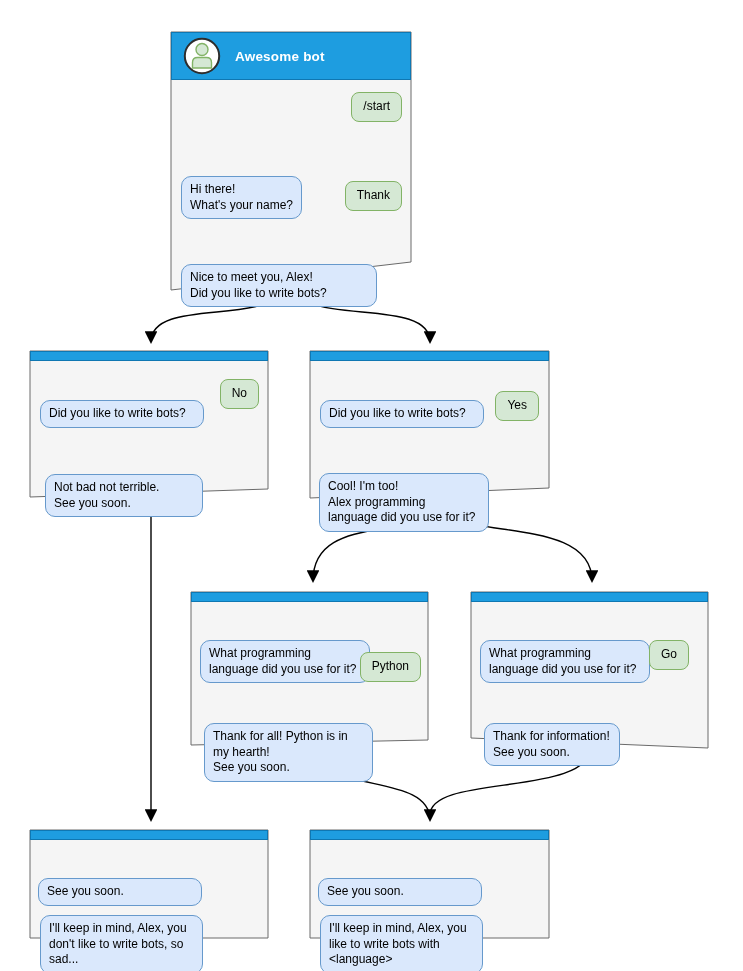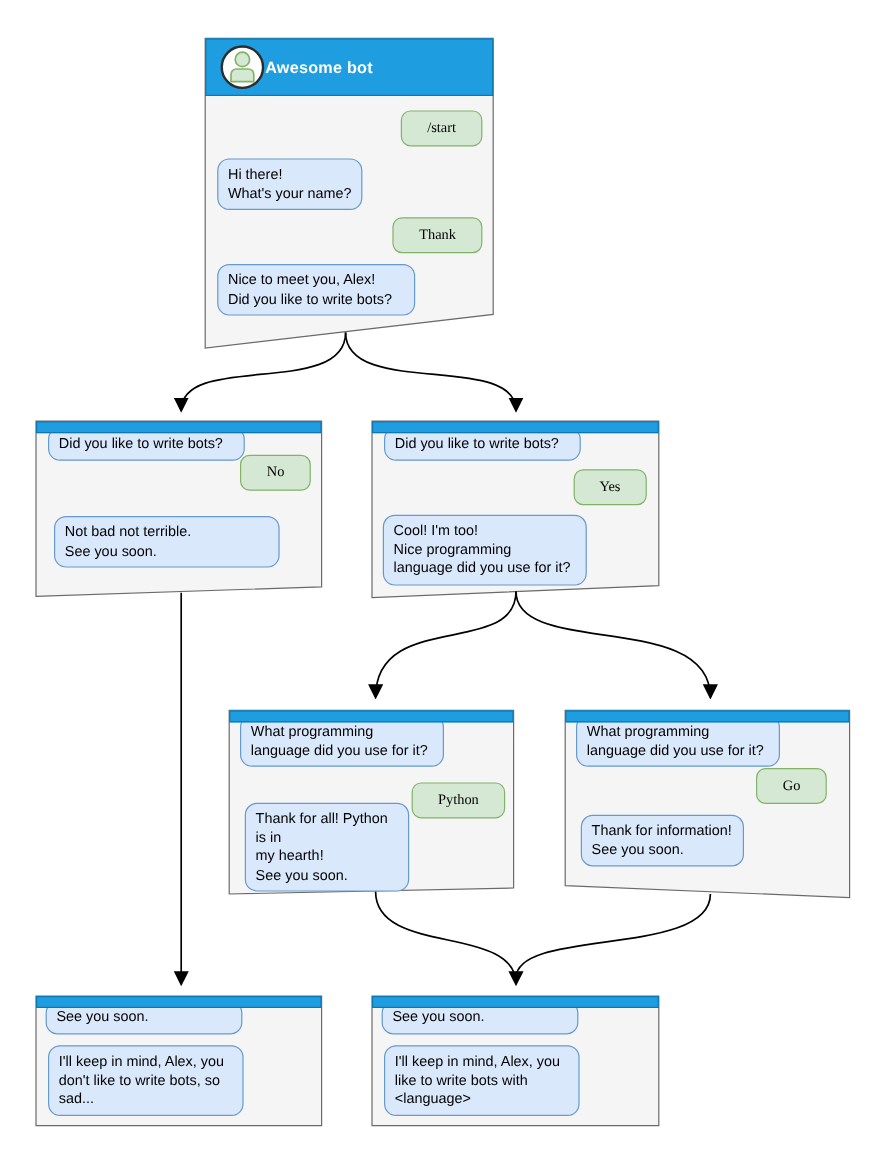--- a/index.html
+++ b/index.html
@@ -12,35 +12,36 @@
   .arrow { fill:none; stroke:var(--arrow_color); stroke-width:1.4; }
   .window { position:absolute; }
   .titlebar {
     position:absolute; left:0; top:0; right:0; height:10px; z-index:2;
     background:var(--header_blue); border:1px solid var(--header_border);
     box-sizing:border-box;
   }
   .titlebar.main-bar { height:48px; display:flex; align-items:center; }
   .avatar { width:38px; height:38px; margin-left:11px; display:inline-block; }
   .person { fill:var(--bubble_green_fill); stroke:var(--bubble_green_border); stroke-width:1.4; }
-  .title { color:var(--title_text); font-weight:bold; font-size:13.5px; letter-spacing:.2px; }
+  .title { color:var(--title_text); font-weight:bold; font-size:13.5px; margin-left:14px; letter-spacing:.2px; }
   .msg {
     position:absolute; box-sizing:border-box; z-index:1;
     font-size:12px; line-height:1.3; color:#000000;
     white-space:pre-line; padding:5px 8px;
   }
   .msg.blue {
     background:var(--bubble_blue_fill);
     border:1px solid var(--bubble_blue_border);
     border-radius:10px;
+    margin-top:44px;
   }
   .msg.green {
     background:var(--bubble_green_fill);
     border:1px solid var(--bubble_green_border);
-    border-radius:8px; text-align:right; min-width:33px; padding:6px 21px;font-family:Liberation Serif, serif;
+    border-radius:8px; text-align:right; min-width:33px; padding:6px 11px;
   }
 </style>
 </head>
 <body>
 
 <div class="canvas">
 
   <svg class="layer" width="743" height="971" viewBox="0 0 743 971">
     <defs>
       <marker id="ah" viewBox="0 0 10 10" refX="8.5" refY="5" markerWidth="9" markerHeight="9" orient="auto">
@@ -73,47 +74,47 @@
           <circle class="person" cx="19" cy="12.5" r="6"></circle>
           <path class="person" d="M9.5,31 L9.5,25.5 Q9.5,20.5 14.5,20.5 L23.5,20.5 Q28.5,20.5 28.5,25.5 L28.5,31 Z"></path>
         </svg>
       </span>
       <span class="title">Awesome bot</span>
     </div>
     <div class="msg green" style="top:60px;right:9px">/start</div>
     <div class="msg blue" style="top:100px;left:10px;width:121px">Hi there!
 What's your name?</div>
     <div class="msg green" style="top:149px;right:9px">Thank</div>
-    <div class="msg blue" style="top:188px;left:10px;width:165px">Nice to meet you, Alex!
+    <div class="msg blue" style="top:188px;left:10px;width:196px">Nice to meet you, Alex!
 Did you like to write bots?</div>
   </div>
 
   <div class="window" style="left:30px;top:351px;width:238px;height:146px">
     <div class="titlebar"></div>
     <div class="msg blue" style="top:5px;left:10px;width:164px">Did you like to write bots?</div>
     <div class="msg green" style="top:28px;right:9px">No</div>
-    <div class="msg blue" style="top:79px;left:15px;width:188px">Not bad not terrible.
+    <div class="msg blue" style="top:79px;left:15px;width:158px">Not bad not terrible.
 See you soon.</div>
   </div>
 
   <div class="window" style="left:310px;top:351px;width:239px;height:147px">
     <div class="titlebar"></div>
     <div class="msg blue" style="top:5px;left:10px;width:164px">Did you like to write bots?</div>
     <div class="msg green" style="top:40px;right:10px">Yes</div>
     <div class="msg blue" style="top:78px;left:9px;width:170px">Cool! I'm too!
-Nice programming
+Alex programming
 language did you use for it?</div>
   </div>
 
   <div class="window" style="left:191px;top:592px;width:237px;height:153px">
     <div class="titlebar"></div>
     <div class="msg blue" style="top:4px;left:9px;width:170px">What programming
 language did you use for it?</div>
     <div class="msg green" style="top:60px;right:7px">Python</div>
-    <div class="msg blue" style="top:77px;left:13px;width:137px">Thank for all! Python is in
+    <div class="msg blue" style="top:87px;left:13px;width:169px">Thank for all! Python is in
 my hearth!
 See you soon.</div>
   </div>
 
   <div class="window" style="left:471px;top:592px;width:237px;height:156px">
     <div class="titlebar"></div>
     <div class="msg blue" style="top:4px;left:9px;width:170px">What programming
 language did you use for it?</div>
     <div class="msg green" style="top:48px;right:19px">Go</div>
     <div class="msg blue" style="top:87px;left:13px;width:136px">Thank for information!

